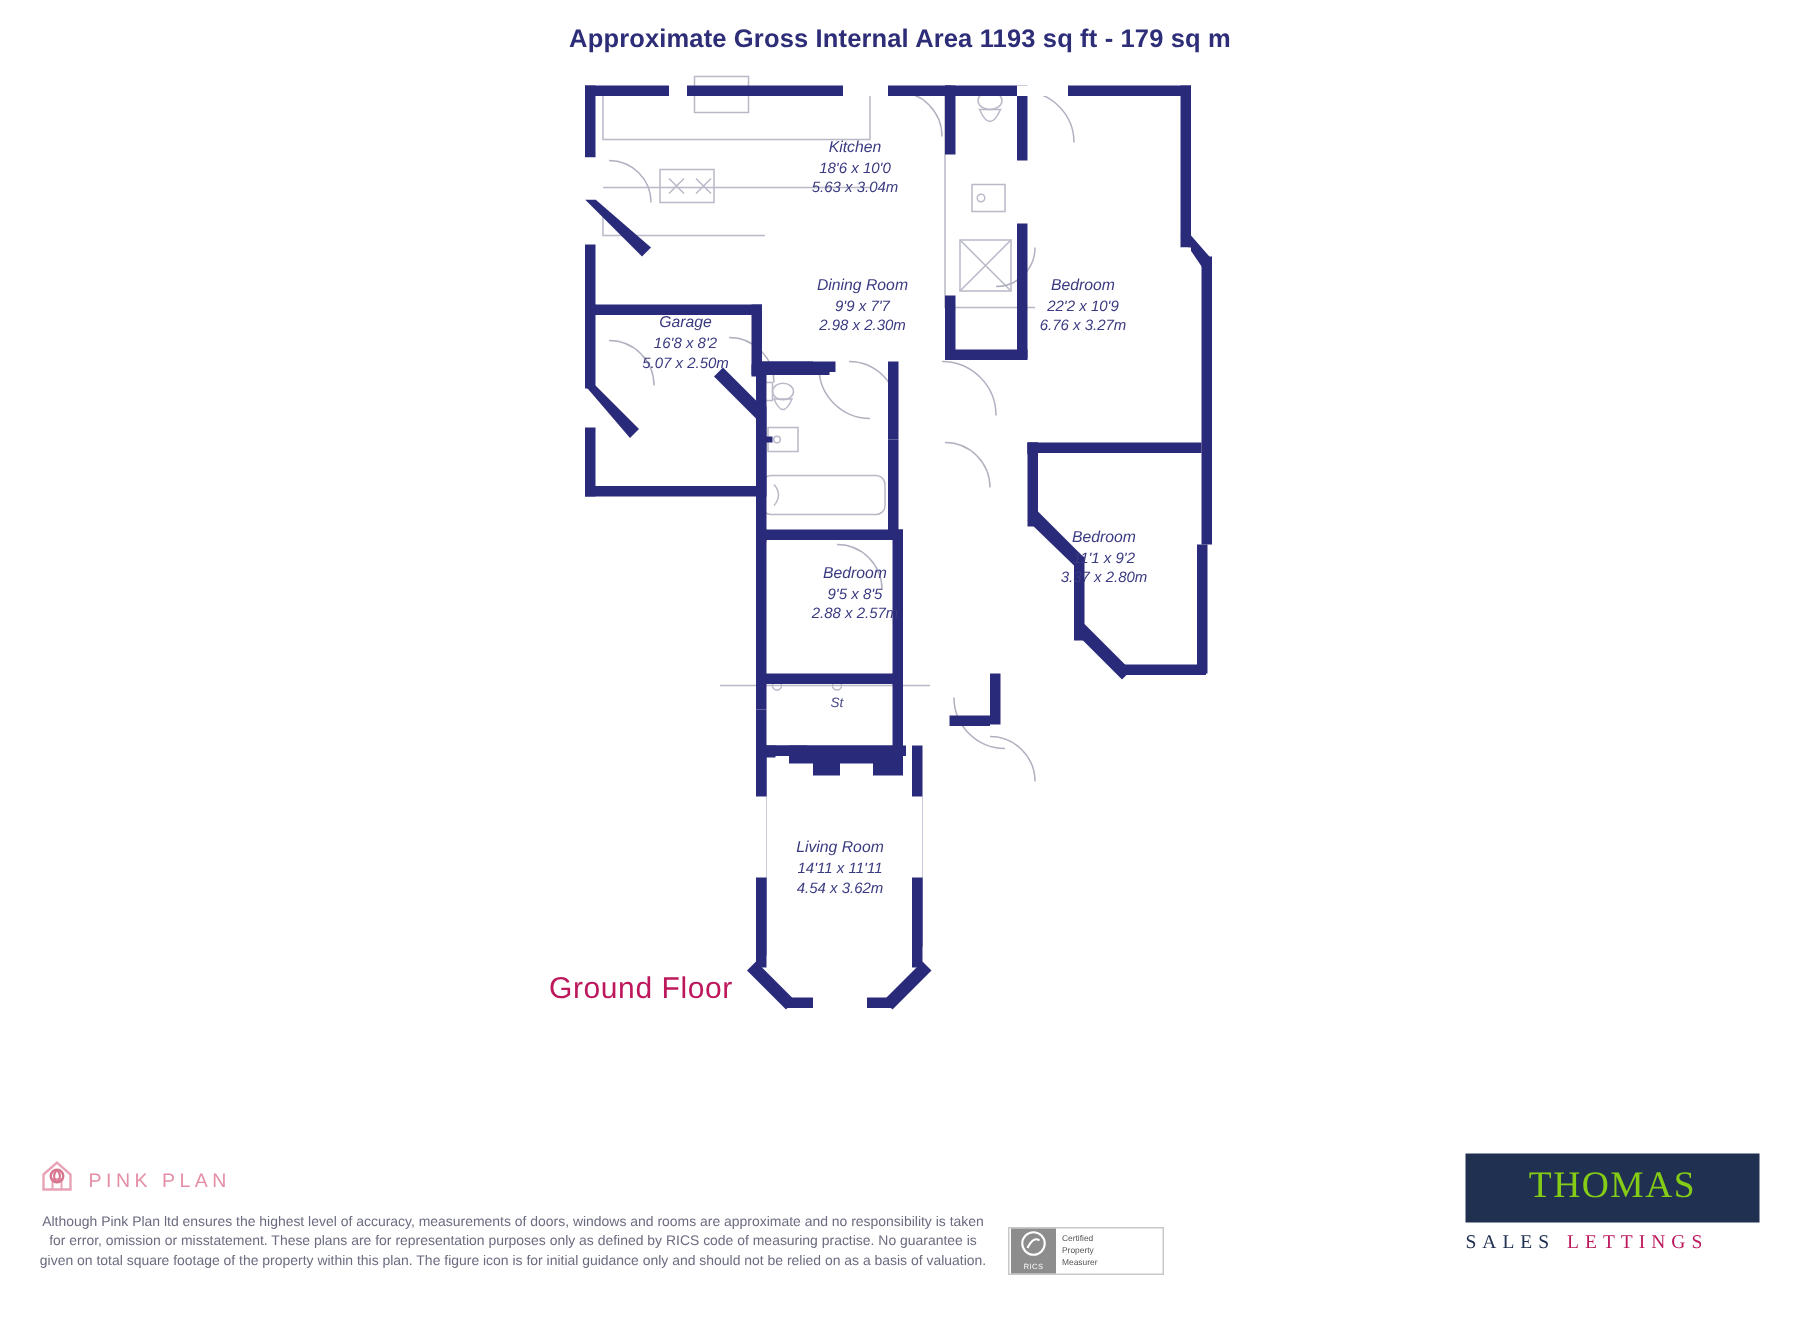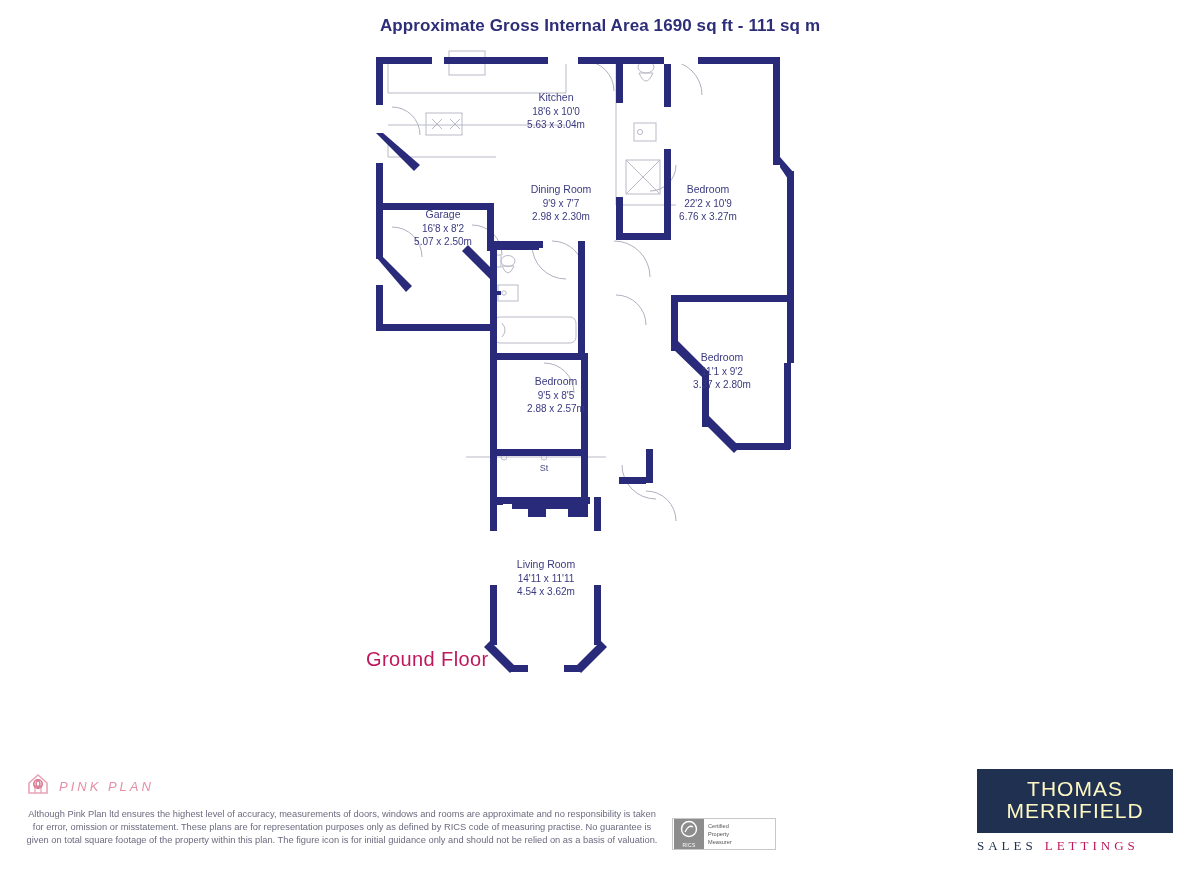--- a/index.html
+++ b/index.html
@@ -27,23 +27,24 @@
     font-weight: bold;
     color: #2d2d78;
     letter-spacing: 0.1px;
     font-family: "Liberation Sans", sans-serif;
   }
 
   
   #floorplan-canvas {
     position: absolute;
     top: 45px;
-    left: 316px;
+    left: 330px;
     width: 520px;
     height: 650px;
+    font-style: italic;
   }
   #floorplan-svg { display: block; }
 
   
   .room-name {
     font-family: "Liberation Sans", sans-serif;
     font-size: 10.5px;
     fill: #3a3a80;
     text-anchor: middle;
   }
@@ -81,21 +82,20 @@
   }
 
   
   #pinkplan-logo {
     position: absolute;
     left: 26px;
     top: 17px;
     display: flex;
     align-items: center;
     gap: 9px;
-    font-style: italic;
   }
   #pinkplan-wordmark {
     font-size: 13px;
     letter-spacing: 3px;
     color: #e48fa6;
     font-family: "Liberation Sans", sans-serif;
   }
 
   
   #disclaimer {
@@ -154,23 +154,23 @@
     left: 977px;
     top: 14px;
     width: 196px;
   }
   #tm-box {
     background: #203050;
     padding: 9px 6px 10px 6px;
     text-align: center;
   }
   .tm-line {
-    color: #fef9c3;
-    font-family: Liberation Sans, sans-serif;
-    font-size: 21px;
+    color: #84cc16;
+    font-family: Liberation Serif, serif;
+    font-size: 25px;
     letter-spacing: 1px;
     line-height: 1.07;
   }
   #tm-sub {
     display: flex;
     gap: 8px;
     padding-top: 5px;
   }
   #tm-sales {
     font-family: "Liberation Serif", serif;
@@ -181,21 +181,21 @@
   #tm-lettings {
     font-family: "Liberation Serif", serif;
     font-size: 13px;
     letter-spacing: 4px;
     color: #be185d;
   }
 </style>
 </head>
 <body>
 
-<div id="plan-title">Approximate Gross Internal Area 1690 sq ft - 111 sq m</div>
+<div id="plan-title">Approximate Gross Internal Area 1193 sq ft - 179 sq m</div>
 
 <div id="floorplan-canvas">
 <svg id="floorplan-svg" width="520" height="650" viewBox="0 0 520 650" xmlns="http://www.w3.org/2000/svg">
 
   <g stroke="#b9b9c8" stroke-width="1" fill="none">
 
     <path d="M 72 18 L 72 48 L 250 48 L 250 18"></path>
     <path d="M 72 80 L 250 80"></path>
 
     <path d="M 72 98 L 72 112 L 180 112"></path>
@@ -408,20 +408,19 @@
     <div id="rics-text">
       <div>Certified</div>
       <div>Property</div>
       <div>Measurer</div>
     </div>
   </div>
 
   <div id="tm-logo">
     <div id="tm-box">
       <div class="tm-line">THOMAS</div>
-      <div class="tm-line">MERRIFIELD</div>
     </div>
     <div id="tm-sub">
       <span id="tm-sales">SALES</span>
       <span id="tm-lettings">LETTINGS</span>
     </div>
   </div>
 </div>
 
 </body></html>

